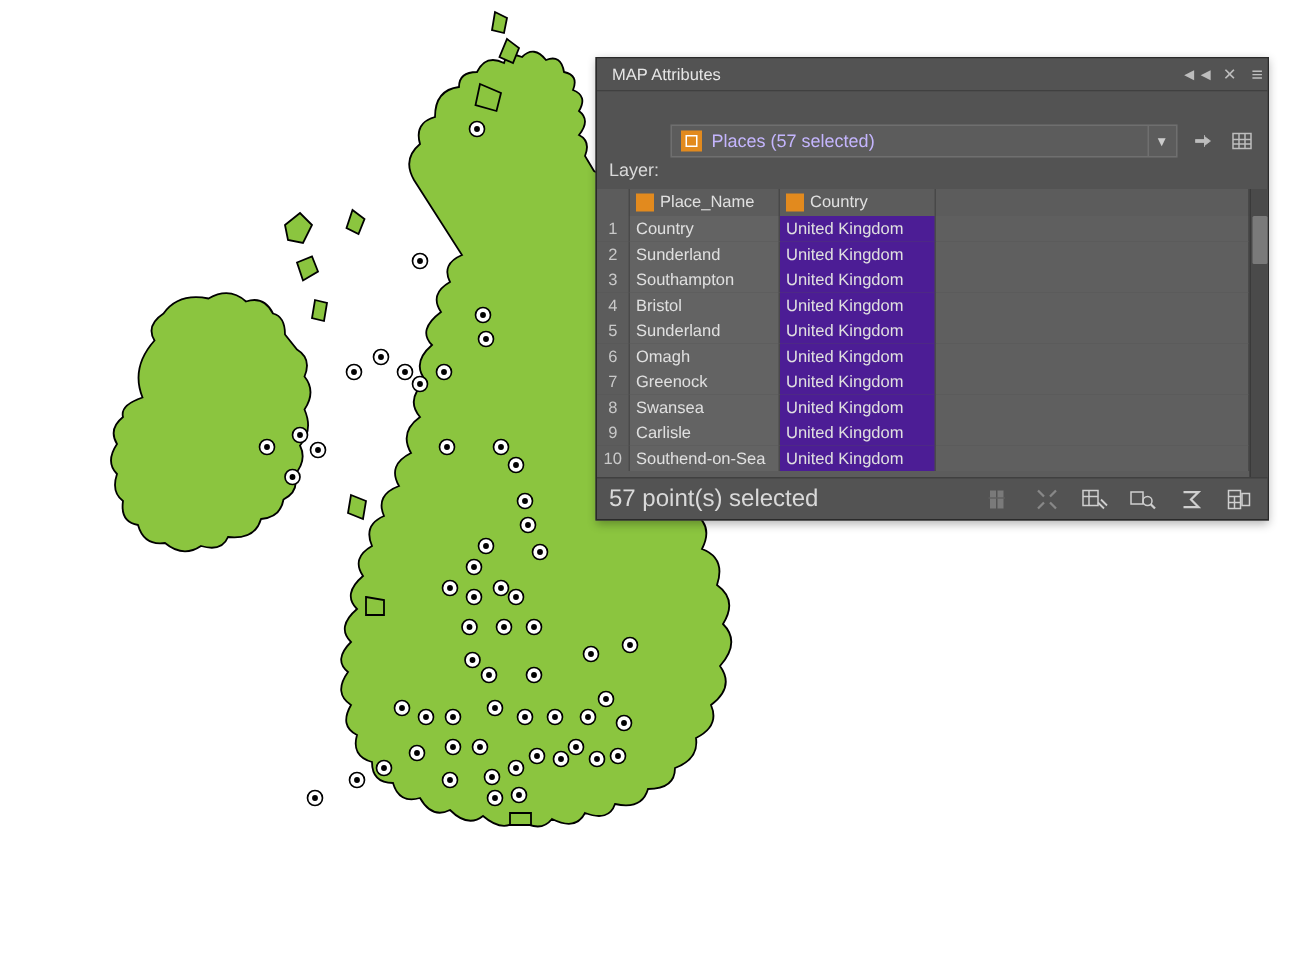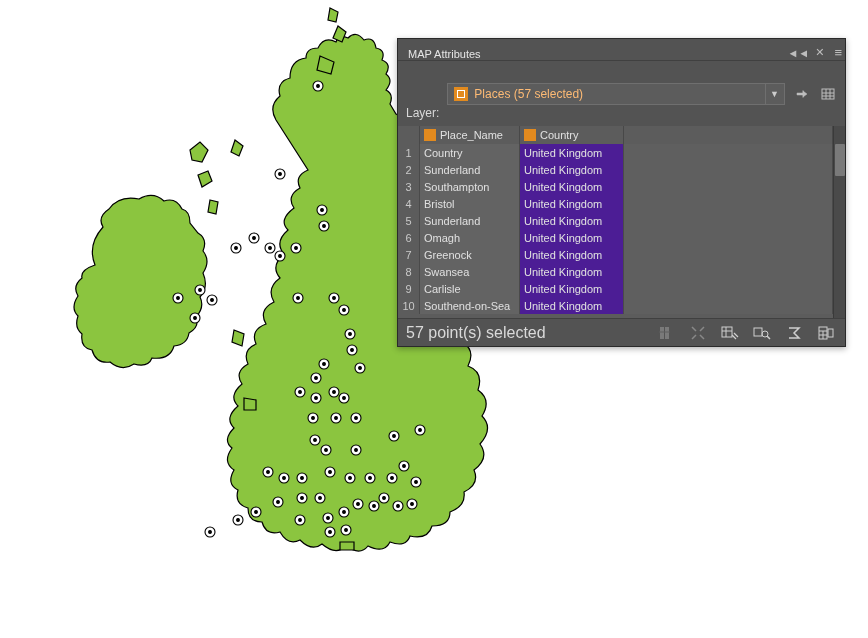--- a/index.html
+++ b/index.html
@@ -31,21 +31,21 @@
     width: 449px;
     background: #535353;
     color: #d9d9d9;
     border: 1px solid #2a2a2a;
     box-shadow: 0 2px 6px rgba(0,0,0,0.3);
   }
   .panel-titlebar {
     background: #535353;
     height: 22px;
     display: flex;
-    align-items: flex-end;
+    align-items: center;
     padding: 0 4px 0 10px;
     border-bottom: 1px solid #404040;
   }
   .panel-title { flex: 1; color: #e6e6e6; font-size: 11px; }
   .panel-title-right { display: flex; gap: 6px; align-items: center; }
   .title-icon { color: #bdbdbd; cursor: pointer; font-size: 11px; }
   .panel-menu { color: #bdbdbd; cursor: pointer; font-size: 13px; letter-spacing: -1px; padding-left:4px;}
 
   .layer-row {
     display: flex;
@@ -65,21 +65,21 @@
     border: 1px solid #6f6f6f;
     padding: 0 6px;
     position: relative;
   }
   .layer-select-icon {
     width: 14px; height: 14px;
     background: #e28a1e;
     display:flex;align-items:center;justify-content:center;
   }
   .layer-select-icon::before{content:"";width:6px;height:6px;border:1px solid #fff;}
-  .layer-select-text { color: #fdba74; font-size: 12px; flex:1;}
+  .layer-select-text { color: #c4b5fd; font-size: 12px; flex:1;}
   .layer-select-caret {
     width: 18px; height: 20px;
     border-left:1px solid #6f6f6f;
     display:flex;align-items:center;justify-content:center;
     color:#ccc;font-size:9px;
     margin-right:-5px;
   }
   .tool-icon { width:18px;height:18px;display:flex;align-items:center;justify-content:center;color:#bdbdbd;cursor:pointer;}
 
   

